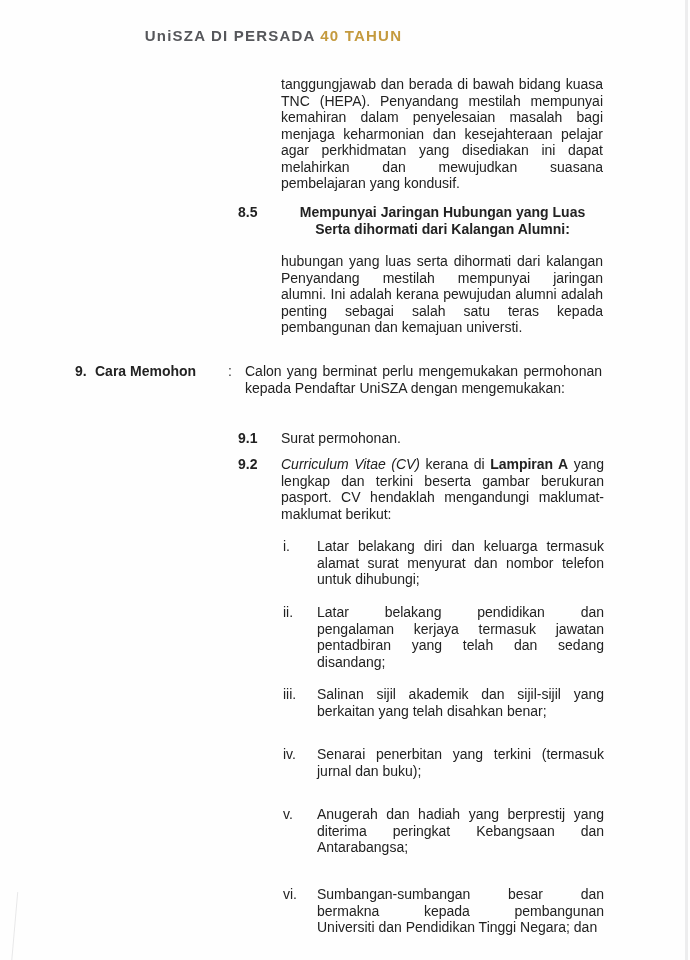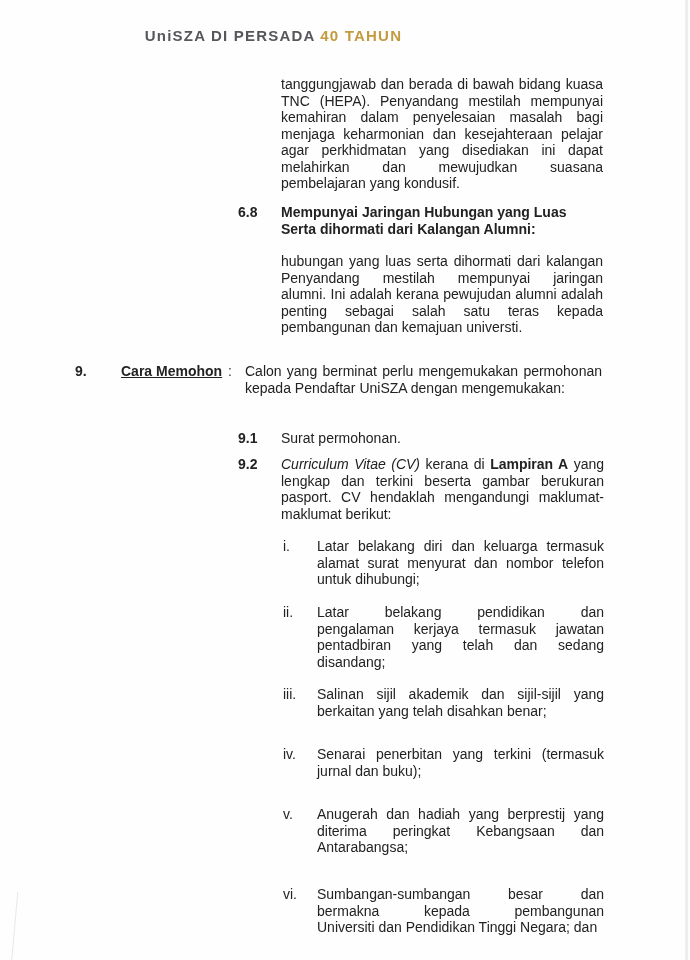--- a/index.html
+++ b/index.html
@@ -25,39 +25,39 @@
     letter-spacing: 1.2px;
     color: #56575b;
   }
   .header .accent { color: #c49a3e; }
 
   
   .block { position: absolute; }
   .line { white-space: normal; }
   .line.just { text-align: justify; text-align-last: justify; }
   .line.last { text-align: left; }
-  .no-just .line { text-align: left; text-align-last: auto !important; }
+  .no-just .line { text-align: center; text-align-last: auto !important; }
 
   .seg-i { font-style: italic; margin-top: 12px; }
   .seg-b { font-weight: bold; }
   .seg-n { }
 
   
   #intro-para { top: 76px; left: 281px; width: 322px; }
   #para-85    { top: 253px; left: 281px; width: 322px; }
 
   
   #row-85 { top: 204px; left: 238px; width: 366px; font-weight: bold; }
   .row-num { position: absolute; left: 0; top: 0; font-weight: bold; }
   .row-body { margin-left: 43px; }
 
   
   #row-9 { top: 363px; left: 75px; width: 529px; }
   #row-9 .num   { position: absolute; left: 0; font-weight: bold; }
-  #row-9 .label { position: absolute; left: 46px; font-weight: bold; text-decoration: underline; }
+  #row-9 .label { position: absolute; left: 20px; font-weight: bold; }
   #row-9 .colon { position: absolute; left: 153px; color: #3a3a3a; }
   #row-9 .body  { margin-left: 170px; width: 357px; }
 
   
   #row-91 { top: 430px; left: 238px; width: 366px; }
   #row-92 { top: 456px; left: 238px; width: 366px; }
 
   
   .rom { left: 283px; width: 321px; }
   .rom .row-num { font-weight: normal; }
@@ -95,21 +95,21 @@
       <div class="line just">tanggungjawab dan berada di bawah bidang kuasa</div>
       <div class="line just">TNC (HEPA). Penyandang mestilah mempunyai</div>
       <div class="line just">kemahiran dalam penyelesaian masalah bagi</div>
       <div class="line just">menjaga keharmonian dan kesejahteraan pelajar</div>
       <div class="line just">agar perkhidmatan yang disediakan ini dapat</div>
       <div class="line just">melahirkan dan mewujudkan suasana</div>
       <div class="line last">pembelajaran yang kondusif.</div>
     </div>
 
   <div class="block" id="row-85">
-    <span class="row-num">6.8</span>
+    <span class="row-num">8.5</span>
     <div class="row-body no-just">
         <div class="line just">Mempunyai Jaringan Hubungan yang Luas</div>
         <div class="line last">Serta dihormati dari Kalangan Alumni:</div>
       </div>
   </div>
 
   <div class="block" id="para-85">
       <div class="line just">hubungan yang luas serta dihormati dari kalangan</div>
       <div class="line just">Penyandang mestilah mempunyai jaringan</div>
       <div class="line just">alumni. Ini adalah kerana pewujudan alumni adalah</div>

